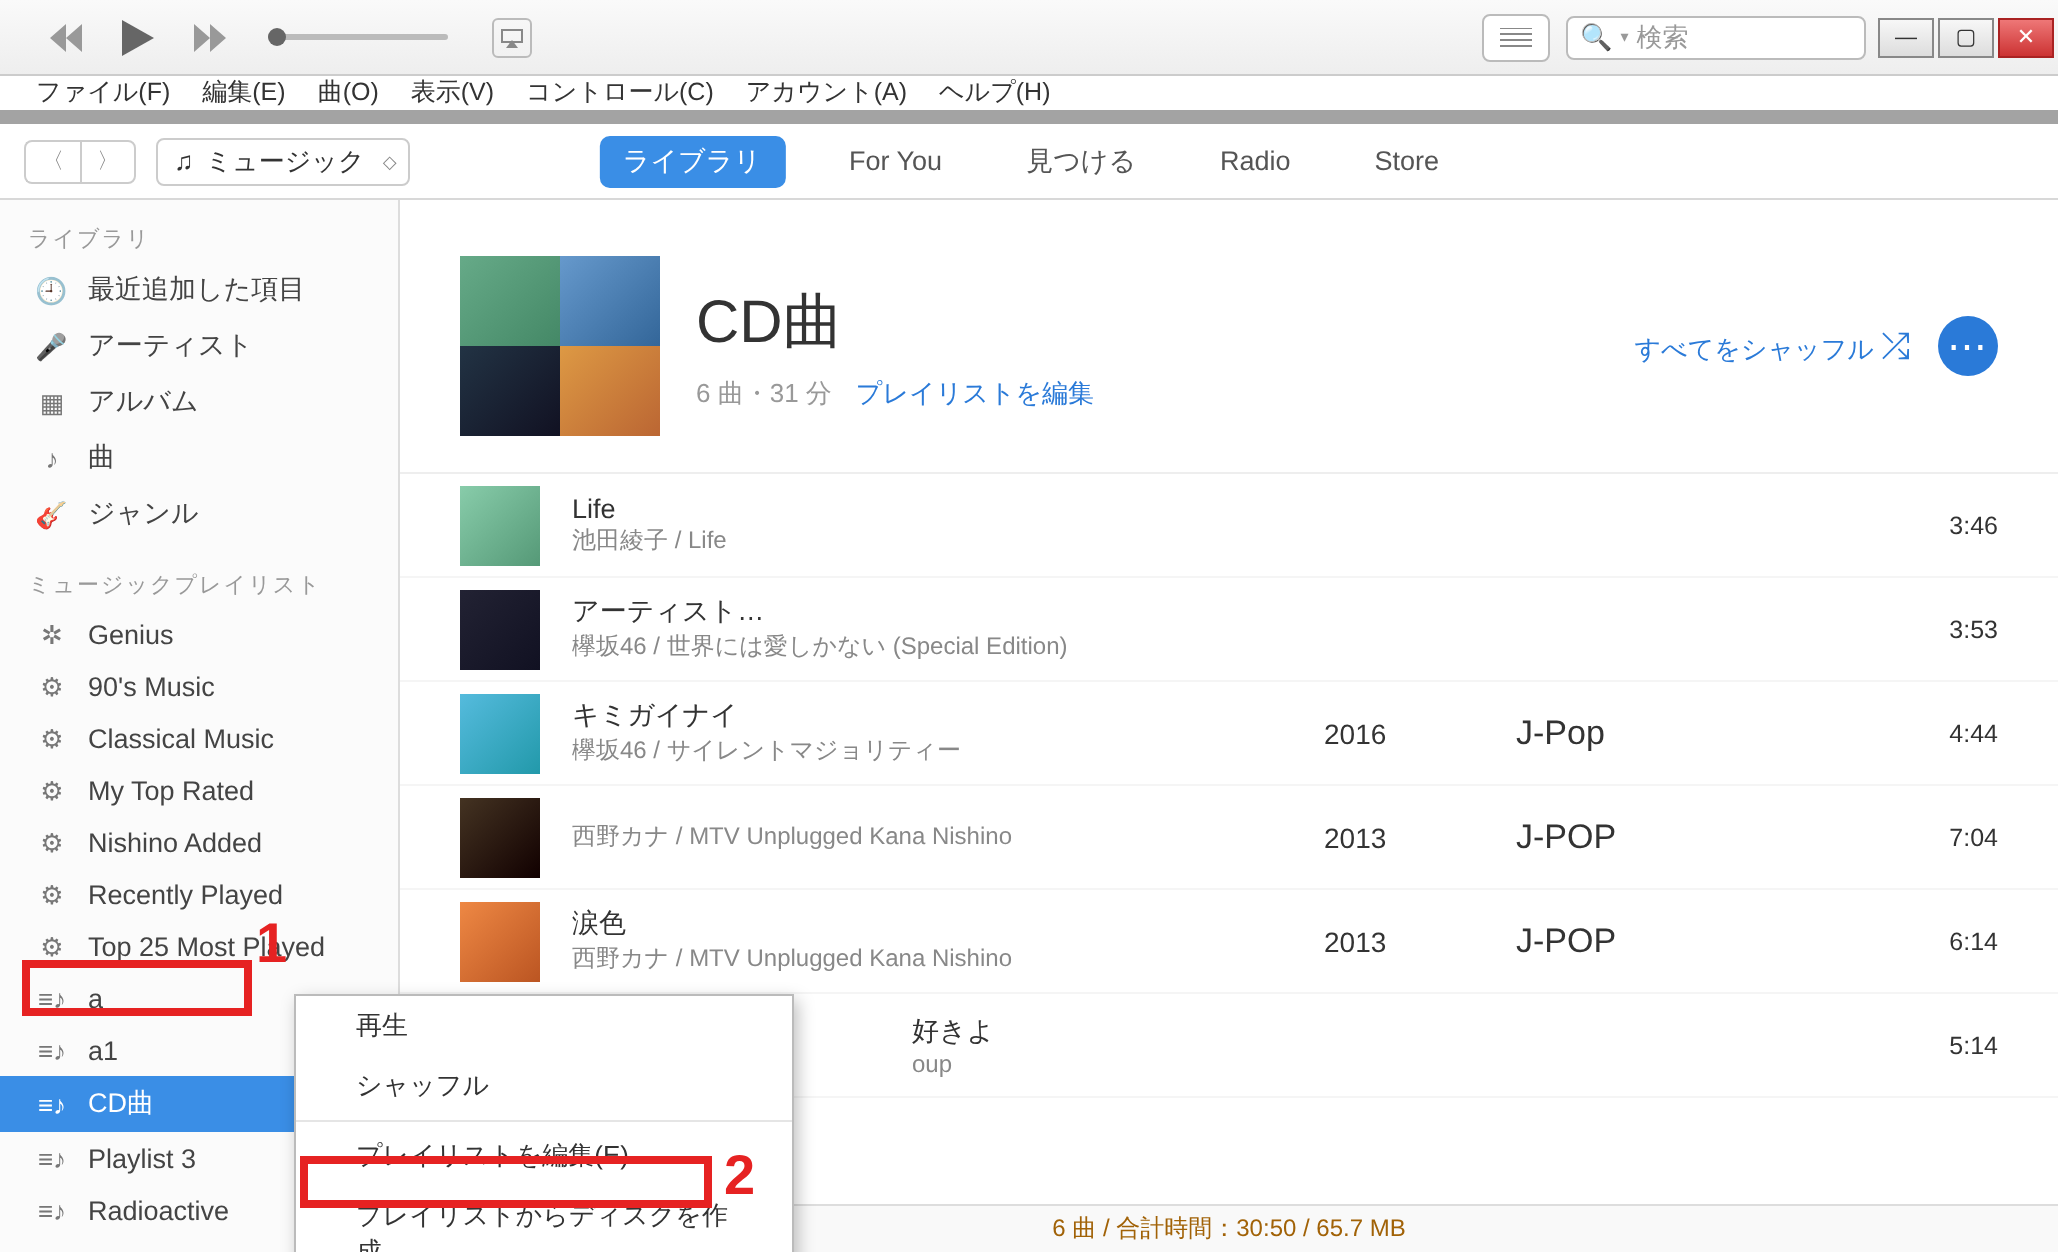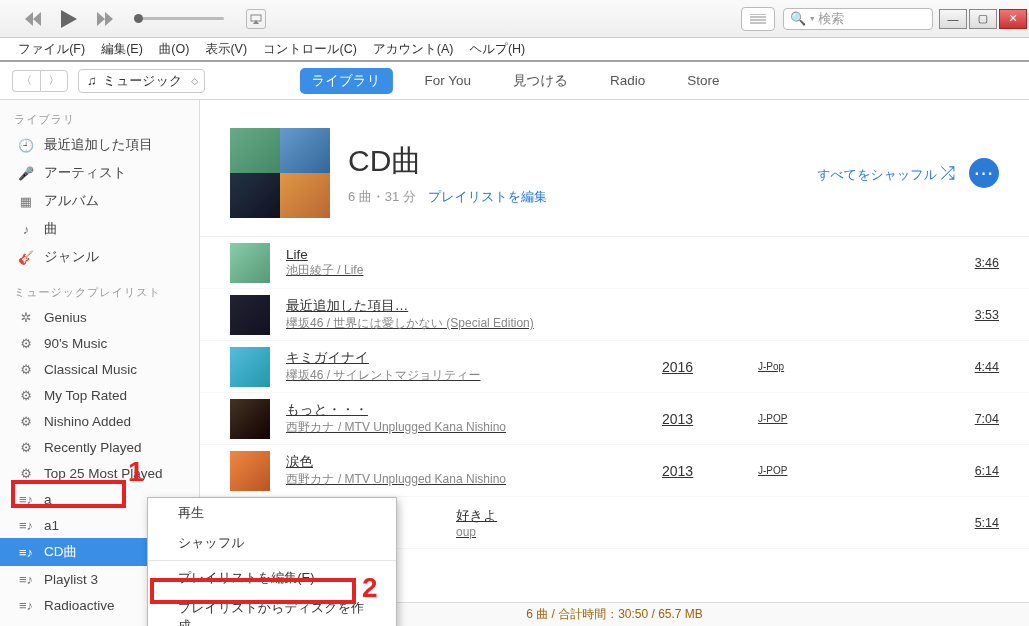--- a/index.html
+++ b/index.html
@@ -11,21 +11,21 @@
 .vol-track { width:90px; height:3px; background:#bbb; border-radius:2px; margin:0 8px; position:relative;}
 .vol-knob { position:absolute; top:-3px; left:0; width:9px; height:9px; background:#666; border-radius:50%;}
 .airplay { width:20px; height:20px; border:1px solid #bbb; border-radius:3px; display:flex; align-items:center; justify-content:center; margin-left:8px;}
 .apple { position:absolute; left:50%; top:50%; transform:translate(-50%,-50%); color:#888; font-size:22px;}
 .tb-right { position:absolute; right:0; display:flex; align-items:center; height:100%;}
 .listview-btn{ width:34px; height:24px; border:1px solid #bbb; border-radius:4px; display:flex; align-items:center; justify-content:center; margin-right:8px; background:#fff;}
 .searchbox{ width:150px; height:22px; border:1px solid #bbb; border-radius:4px; background:#fff; display:flex; align-items:center; padding:0 6px; gap:4px; color:#999; margin-right:6px;}
 .winctrls { display:flex; gap:2px; margin-right:2px;}
 .wc { width:28px; height:20px; border:1px solid #888; background:linear-gradient(#f7f7f7,#ddd); display:flex; align-items:center; justify-content:center; font-size:11px;}
 .wc.close{ background:linear-gradient(#e77,#c33); color:#fff; border-color:#a22;}
-.menubar{ height:24px; background:#fff; border-bottom:2px solid #a3a3a3; display:flex; align-items:center; padding-left:12px; gap:4px; font-size:12.5px;}
+.menubar{ height:24px; background:#fff; border-bottom:7px solid #a3a3a3; display:flex; align-items:center; padding-left:12px; gap:4px; font-size:12.5px;}
 .menubar span{ padding:3px 6px;}
 .subbar{ height:38px; background:#fff; border-bottom:1px solid #d8d8d8; display:flex; align-items:center; padding:0 12px; position:relative;}
 .navbtns{ display:flex;}
 .navbtn{ width:28px; height:22px; border:1px solid #ccc; background:#fff; display:flex; align-items:center; justify-content:center; font-size:11px; color:#888;}
 .navbtn:first-child{ border-radius:4px 0 0 4px; border-right:none;}
 .navbtn:last-child{ border-radius:0 4px 4px 0;}
 .mediasel{ margin-left:10px; height:24px; border:1px solid #ccc; border-radius:4px; padding:0 22px 0 8px; display:flex; align-items:center; gap:6px; background:#fff; position:relative;}
 .mediasel::after{content:"◇"; position:absolute; right:6px; font-size:9px; color:#888;}
 .centertabs{ position:absolute; left:50%; transform:translateX(-50%); display:flex; gap:22px; align-items:center;}
 .ctab{ color:#555; padding:6px 10px; font-size:13.5px;}
@@ -41,30 +41,30 @@
 .header{ padding:28px 30px 18px 30px; display:flex; align-items:center; gap:18px; border-bottom:1px solid #eee;}
 .cover-stack{ width:100px; height:90px; position:relative; display:flex; flex-wrap:wrap;}
 .cv{ width:50px; height:45px; background:linear-gradient(135deg,#6a8,#486);}
 .cv2{background:linear-gradient(135deg,#69c,#369);} .cv3{background:linear-gradient(135deg,#234,#112);} .cv4{background:linear-gradient(135deg,#d94,#b63);}
 .head-txt h1{ font-size:30px; font-weight:500; color:#333;}
 .head-sub{ color:#999; font-size:13px; display:flex; gap:12px; margin-top:6px;justify-content:center;}
 .head-link{ color:#2a7ad8;}
 .head-right{ margin-left:auto; display:flex; align-items:center; gap:14px; color:#2a7ad8;}
 .more-btn{ width:30px; height:30px; background:#2a7ad8; border-radius:50%; color:#fff; display:flex; align-items:center; justify-content:center; font-size:20px; letter-spacing:1px;}
 .tracks{ flex:1; overflow:hidden;}
-.trk{ display:flex; align-items:center; padding:6px 30px; gap:16px; border-bottom:1px solid #f5f5f5; height:52px;text-decoration:underline;}
+.trk{ display:flex; align-items:center; padding:6px 30px; gap:16px; border-bottom:1px solid #f5f5f5; height:52px;}
 .trk-cv{ width:40px; height:40px; background:linear-gradient(135deg,#789,#456); flex-shrink:0;}
 .trk-cv.c1{background:linear-gradient(135deg,#8ca,#597);} .trk-cv.c2{background:linear-gradient(135deg,#223,#112);}
 .trk-cv.c3{background:linear-gradient(135deg,#5bd,#29a);} .trk-cv.c4{background:linear-gradient(135deg,#432,#100);}
 .trk-cv.c5{background:linear-gradient(135deg,#e84,#b52);}
 .trk-info{ flex:0 0 360px;}
 .trk-title{ font-size:13.5px; }
 .trk-art{ font-size:12px; color:#888;}
 .trk-year{ width:80px; text-align:left; font-size:14px;}
-.trk-genre{ width:100px; font-size:10px;}
+.trk-genre{ width:100px; font-size:17px;}
 .trk-dur{ width:50px; text-align:right; margin-left:auto; font-size:12.5px;}
 .statusbar{ height:24px; border-top:1px solid #ddd; background:#f9f9f9; display:flex; align-items:center; justify-content:center; font-size:12px; color:#a16207;}
 .annot{ position:absolute; border:4px solid #e62222; pointer-events:none; z-index:50;}
 .annot-label{ position:absolute; color:#e62222; font-size:28px; font-weight:bold; z-index:51;}
 .ctx{ position:absolute; background:#fff; border:1px solid #bbb; box-shadow:2px 3px 8px rgba(0,0,0,0.25); font-size:13px; color:#333; z-index:40;}
 .ctx-item{ padding:6px 22px 6px 30px;}
 .ctx-sep{ height:1px; background:#e5e5e5; margin:2px 0;}
 .shuffle-ico{ font-size:18px;}
 svg{ display:block;}
 </style>
@@ -250,41 +250,40 @@
             <div class="trk-title">Life</div>
             <div class="trk-art">池田綾子 / Life</div>
           </div>
         <div class="trk-year"></div>
         <div class="trk-genre"></div>
         <div class="trk-dur">3:46</div>
       </div>
       <div class="trk">
         <div class="trk-cv c2"></div>
         <div class="trk-info">
-            <div class="trk-title">最近追加した項目…</div>
+            <div class="trk-title">アーティスト…</div>
             <div class="trk-art">欅坂46 / 世界には愛しかない (Special Edition)</div>
           </div>
         <div class="trk-year"></div>
         <div class="trk-genre"></div>
         <div class="trk-dur">3:53</div>
       </div>
       <div class="trk">
         <div class="trk-cv c3"></div>
         <div class="trk-info">
             <div class="trk-title">キミガイナイ</div>
             <div class="trk-art">欅坂46 / サイレントマジョリティー</div>
           </div>
         <div class="trk-year">2016</div>
         <div class="trk-genre">J-Pop</div>
         <div class="trk-dur">4:44</div>
       </div>
       <div class="trk">
         <div class="trk-cv c4"></div>
         <div class="trk-info">
-            <div class="trk-title">もっと・・・</div>
             <div class="trk-art">西野カナ / MTV Unplugged Kana Nishino</div>
           </div>
         <div class="trk-year">2013</div>
         <div class="trk-genre">J-POP</div>
         <div class="trk-dur">7:04</div>
       </div>
       <div class="trk">
         <div class="trk-cv c5"></div>
         <div class="trk-info">
             <div class="trk-title">涙色</div>

